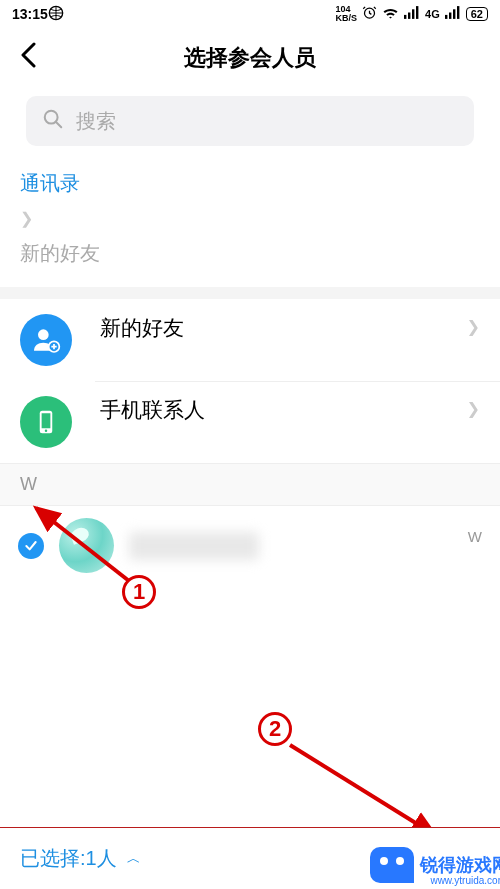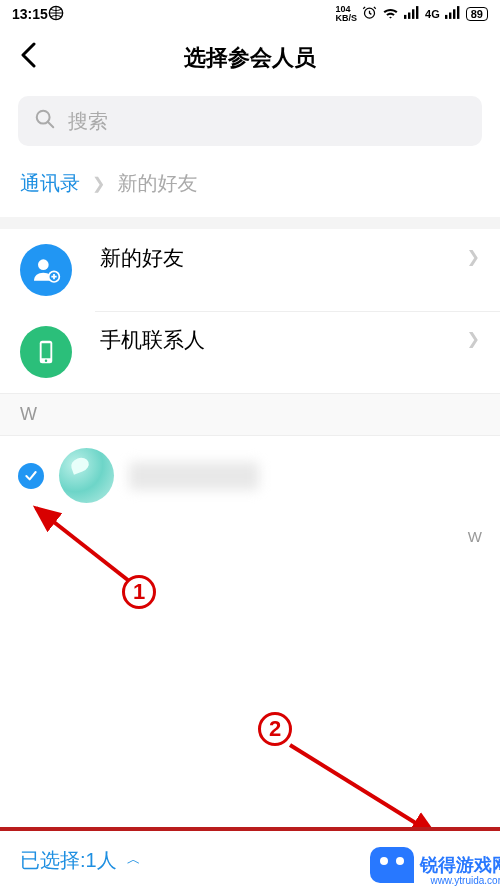--- a/index.html
+++ b/index.html
@@ -42,38 +42,38 @@
       position: absolute;
       left: 20px;
       font-size: 28px;
       font-weight: 300;
       cursor: pointer;
     }
     .title {
       font-size: 22px;
       font-weight: 700;
     }
-    .search-wrap { padding: 8px 18px 14px; }
+    .search-wrap { padding: 8px 26px 14px; }
     .search-box {
       background: #f2f2f4;
       border-radius: 10px;
       height: 50px;
       display: flex;
       align-items: center;
       padding: 0 16px;
       gap: 12px;
       color: #aaaaaa;
     }
     .search-placeholder { font-size: 20px; color: #aaaaaa; }
     .breadcrumb {
       padding: 10px 20px 20px;
       font-size: 20px;
       display: flex;
-      align-items: center;
       gap: 12px;
+      flex-direction: column;
     }
     .bc-link { color: #1e8fe1; }
     .bc-sep { color: #cccccc; font-size: 16px; }
     .bc-cur { color: #aaaaaa; }
     .divider { height: 12px; background: #f4f4f4; }
     .list-item {
       display: flex;
       align-items: flex-start;
       padding: 15px 20px;
       gap: 28px;
@@ -171,21 +171,21 @@
       font-size: 22px;
       font-weight: 700;
       background: #fff;
     }
     .footer {
       position: absolute;
       bottom: 0;
       left: 0;
       right: 0;
       height: 62px;
-      border-top: 4px solid #b91c1c;
+      border-top: 1px solid #b91c1c;
       display: flex;
       align-items: center;
       padding: 0 20px;
       background: #ffffff;
       justify-content: space-between;
     }
     .selected-text { color: #1e8fe1; font-size: 20px; display:flex; align-items:center; gap:10px;}
     .selected-text .up { color: #1e8fe1; font-size: 14px; }
     .watermark {
       position: absolute;
@@ -253,21 +253,21 @@
     </span>
     <span style="font-size:11px;font-weight:600">4G</span>
     <span>
       <svg width="16" height="13" viewBox="0 0 20 16">
           <rect x="0" y="11" width="3" height="5"></rect>
           <rect x="5" y="8" width="3" height="8"></rect>
           <rect x="10" y="4" width="3" height="12"></rect>
           <rect x="15" y="0" width="3" height="16"></rect>
         </svg>
     </span>
-    <span class="battery">89</span>
+    <span class="battery">62</span>
   </div>
 </div>
 
 <div class="header">
   <div class="back-btn">
     <svg width="16" height="26" viewBox="0 0 16 26">
         <path d="M14 2 L3 13 L14 24" fill="none" stroke="#000" stroke-width="3" stroke-linecap="round" stroke-linejoin="round"></path>
       </svg>
   </div>
   <div class="title">选择参会人员</div>

